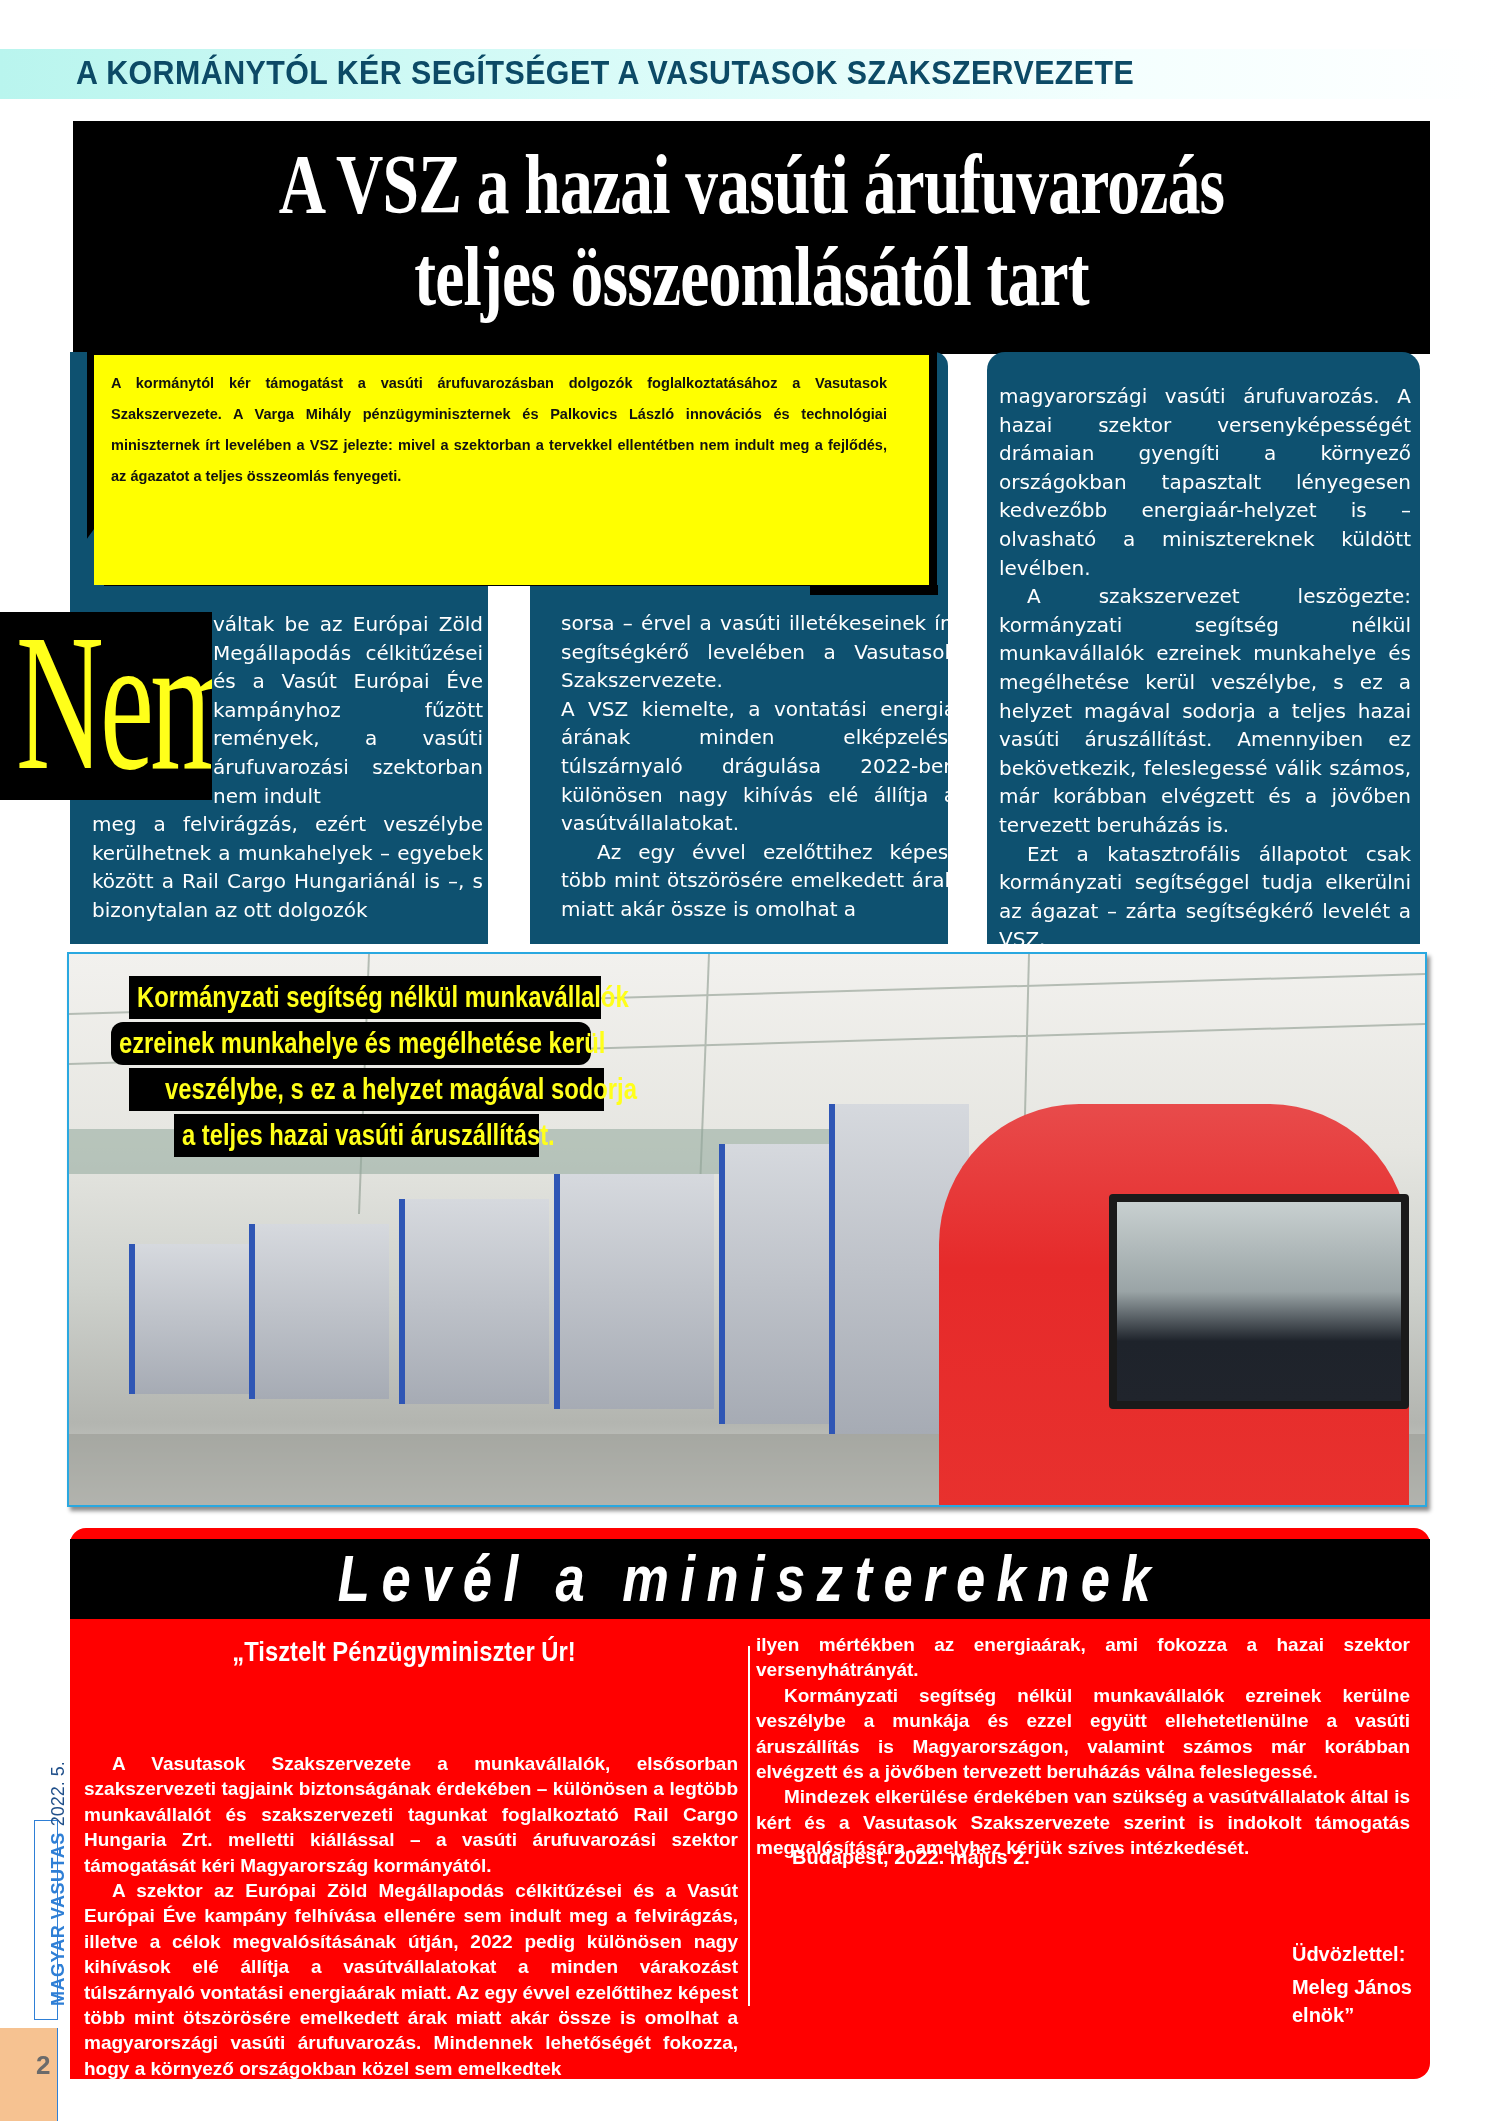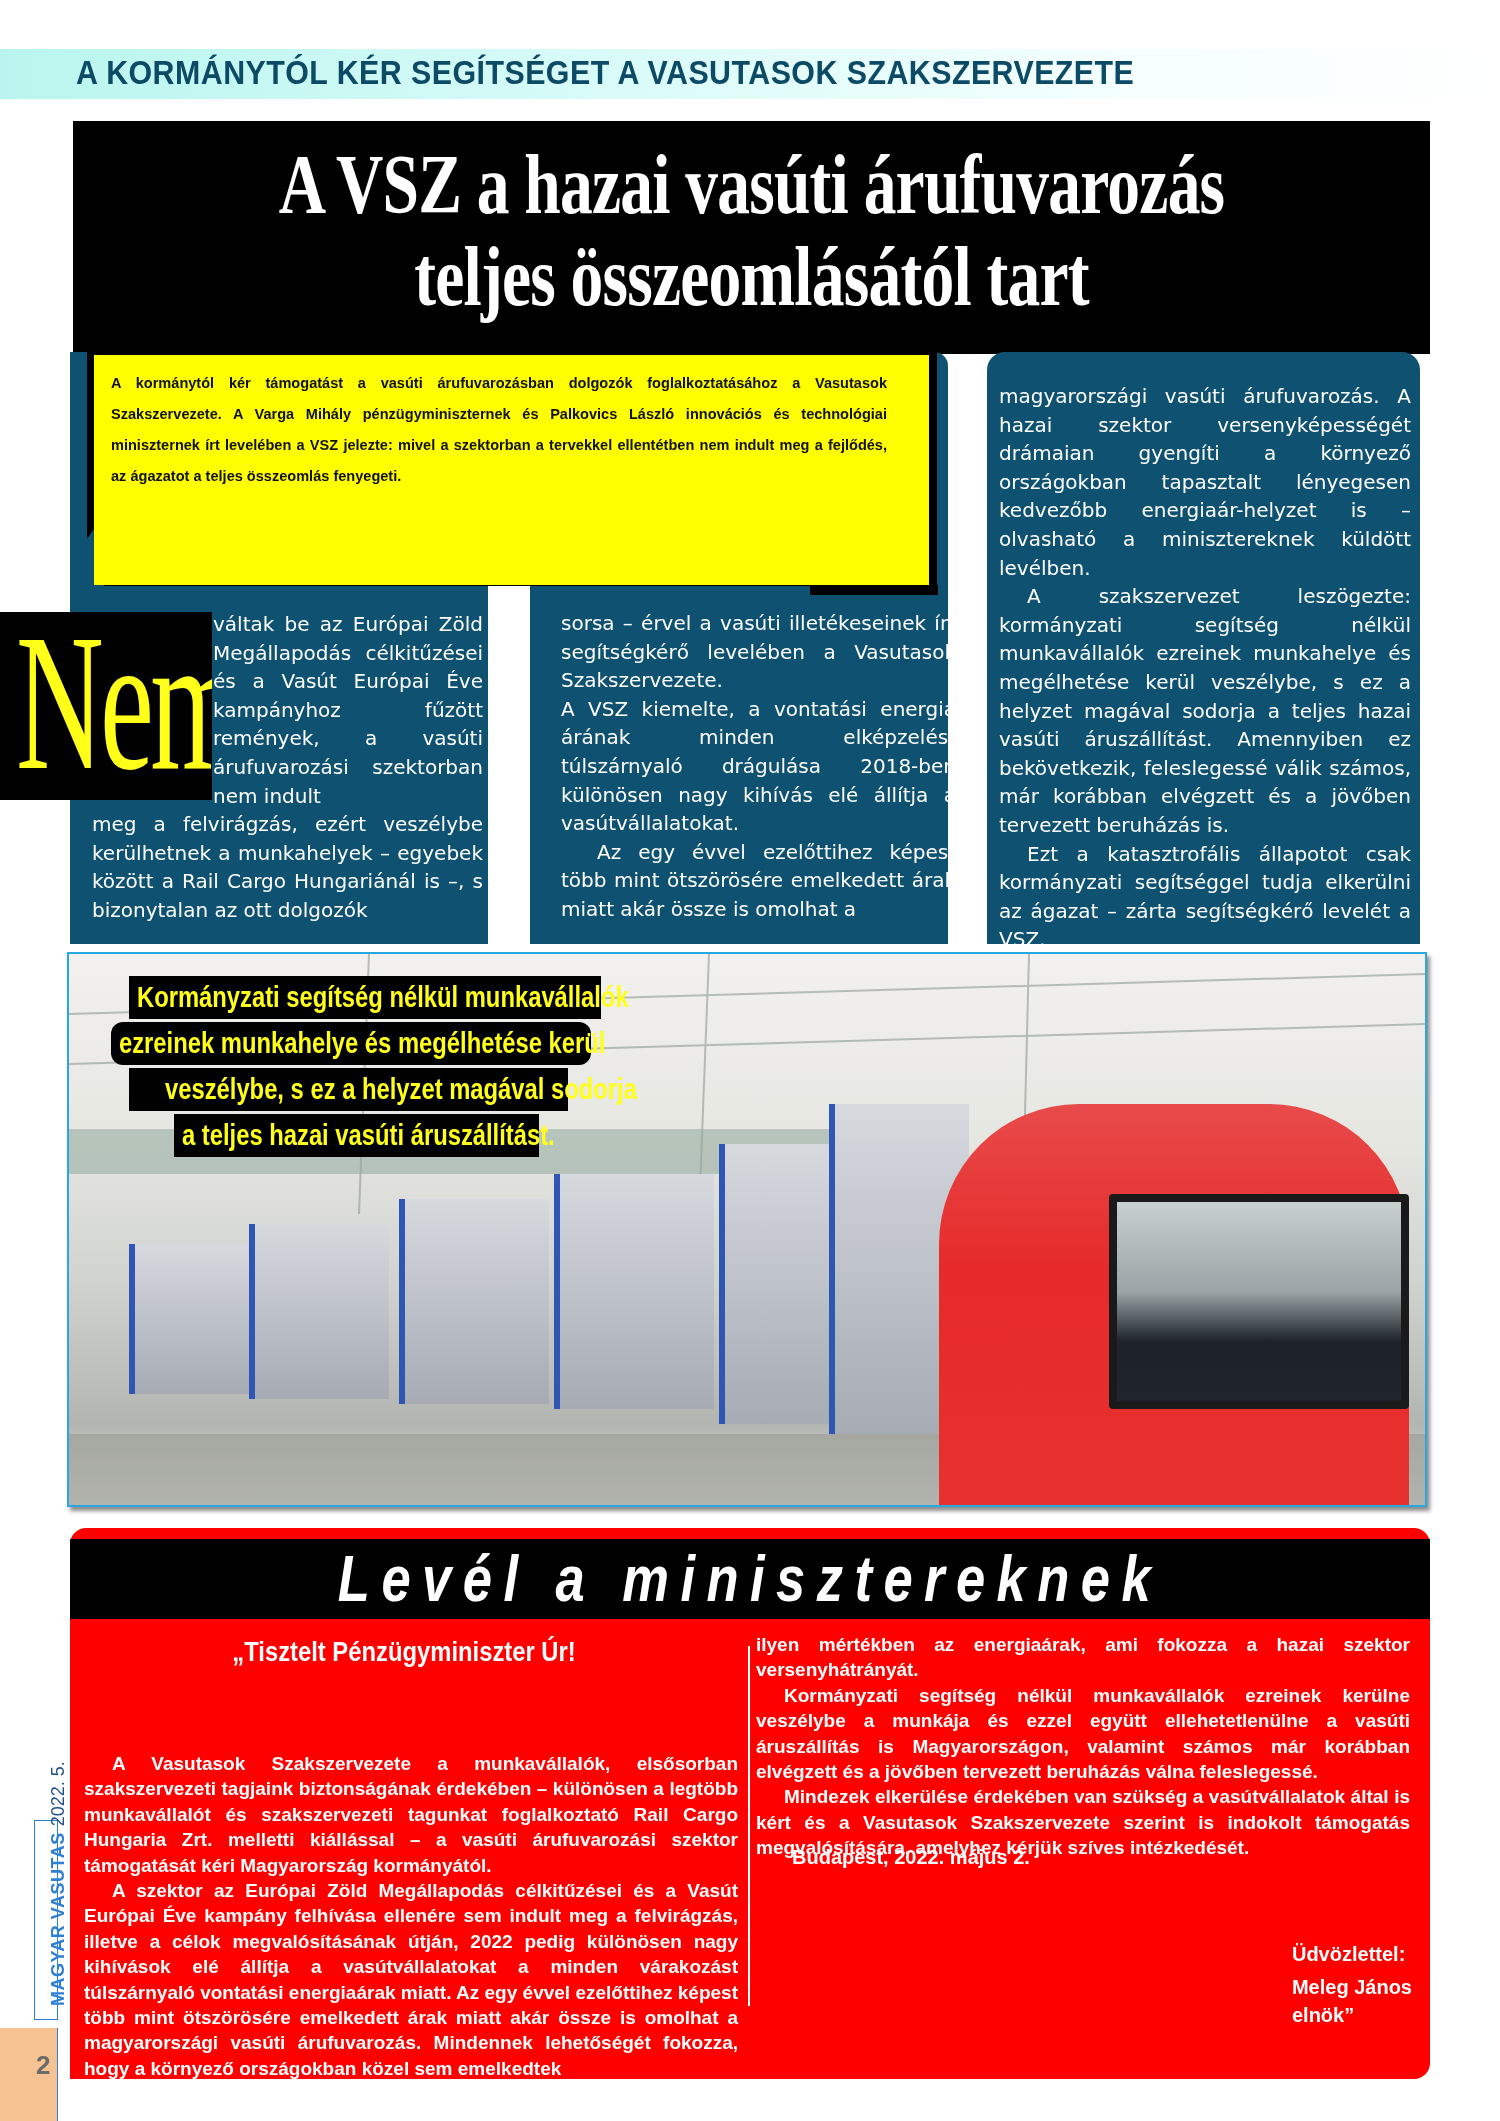--- a/index.html
+++ b/index.html
@@ -169,21 +169,21 @@
   </div>
 </div>
 
 <div class="col col-1">
   <div class="col-text-top">váltak be az Európai Zöld Megállapodás célkitűzései és a Vasút Európai Éve kampányhoz fűzött remények, a vasúti árufuvarozási szektorban nem indult</div>
   <div class="col-text-bottom">meg a felvirágzás, ezért veszélybe kerülhetnek a munkahelyek – egyebek között a Rail Cargo Hungariánál is –, s bizonytalan az ott dolgozók</div>
 </div>
 <div class="col col-2">
   <div class="col-text">
     <p>sorsa – érvel a vasúti illetékeseinek írt segítségkérő levelében a Vasutasok Szakszervezete.</p>
-    <p>A VSZ kiemelte, a vontatási energia árának minden elképzelést túlszárnyaló drágulása 2018-ben különösen nagy kihívás elé állítja a vasútvállalatokat.</p>
+    <p>A VSZ kiemelte, a vontatási energia árának minden elképzelést túlszárnyaló drágulása 2022-ben különösen nagy kihívás elé állítja a vasútvállalatokat.</p>
     <p class="indent-l">Az egy évvel ezelőttihez képest több mint ötszörösére emelkedett árak miatt akár össze is omolhat a</p>
   </div>
 </div>
 <div class="col col-3">
   <div class="col-text">
     <p>magyarországi vasúti árufuvarozás. A hazai szektor versenyképességét drámaian gyengíti a környező országokban tapasztalt lényegesen kedvezőbb energiaár-helyzet is – olvasható a minisztereknek küldött levélben.</p>
     <p class="indent">A szakszervezet leszögezte: kormányzati segítség nélkül munkavállalók ezreinek munkahelye és megélhetése kerül veszélybe, s ez a helyzet magával sodorja a teljes hazai vasúti áruszállítást. Amennyiben ez bekövetkezik, feleslegessé válik számos, már korábban elvégzett és a jövőben tervezett beruházás is.</p>
     <p class="indent">Ezt a katasztrofális állapotot csak kormányzati segítséggel tudja elkerülni az ágazat – zárta segítségkérő levelét a VSZ.</p>
   </div>
 </div>
@@ -215,21 +215,21 @@
   <div class="wagon" style="left:330px; top:245px; width:150px; height:205px;"></div>
   <div class="wagon" style="left:485px; top:220px; width:160px; height:235px;"></div>
   <div class="wagon" style="left:650px; top:190px; width:170px; height:280px;"></div>
   <div class="wagon" style="left:760px; top:150px; width:140px; height:330px;"></div>
   <div class="loco-body"></div>
   <div class="loco-window" style="left:1040px; top:240px;"></div>
 
   <div class="pull-quote">
     <div class="pq-line" style="left:60px; top:2px; width:472px;"><span>Kormányzati segítség nélkül munkavállalók</span></div>
     <div class="pq-line" style="left:42px; top:48px; width:480px;border-radius:12px;"><span>ezreinek munkahelye és megélhetése kerül</span></div>
-    <div class="pq-line" style="left:60px; top:94px; width:439px;padding-left:36px;"><span>veszélybe, s ez a helyzet magával sodorja</span></div>
+    <div class="pq-line" style="left:60px; top:94px; width:475px;padding-left:36px;"><span>veszélybe, s ez a helyzet magával sodorja</span></div>
     <div class="pq-line" style="left:105px; top:140px; width:365px;"><span>a teljes hazai vasúti áruszállítást.</span></div>
   </div>
 </div>
 
 <div class="letter">
   <div class="letter-title-bar">
     <div class="letter-title">Levél a minisztereknek</div>
   </div>
   <div class="letter-greeting">„Tisztelt Pénzügyminiszter Úr!</div>
   <div class="letter-col letter-col-1">

